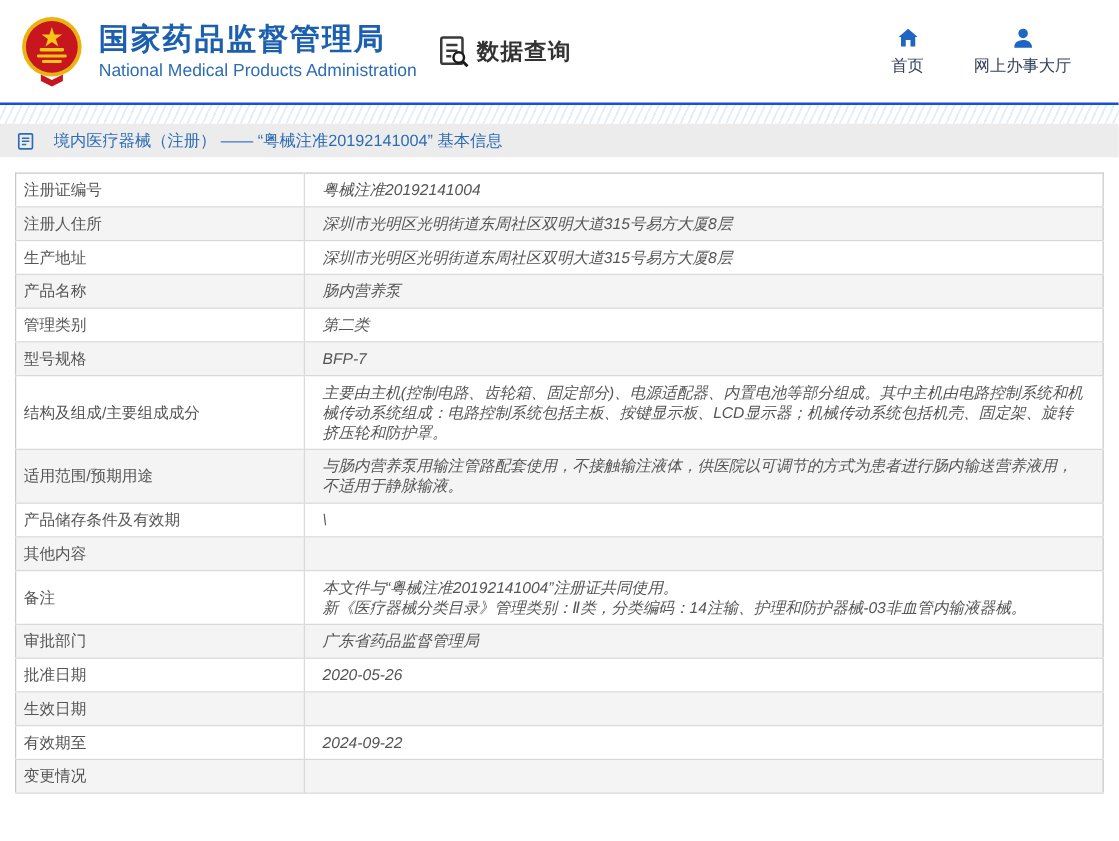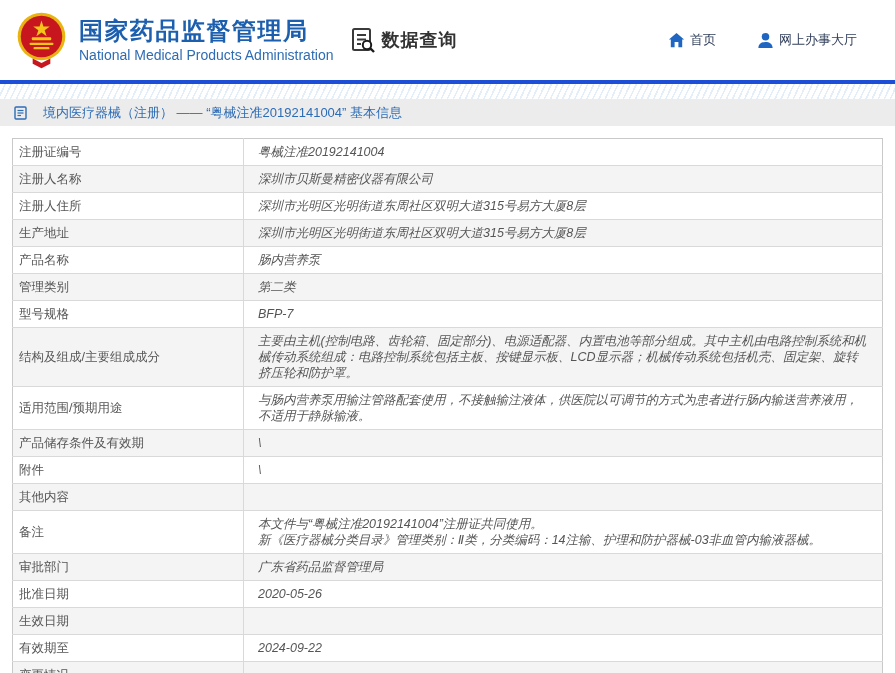--- a/index.html
+++ b/index.html
@@ -1,32 +1,32 @@
 <!DOCTYPE html>
 <html><head>
 <meta charset="utf-8">
 <style>
   * { margin:0; padding:0; box-sizing:border-box; }
   html,body { width:895px; background:#fff; font-family:"Liberation Sans","DejaVu Sans",sans-serif; }
   body { height:673px; overflow:hidden; }
 
   
-  .header { height:84px; background:#fff; border-bottom:4px solid #1d4ed8;
+  .header { height:84px; background:#fff; border-bottom:2px solid #1d4ed8;
             display:flex; align-items:center; padding:0 38px 0 13px; }
   .logo-link { display:flex; align-items:center; gap:9px; text-decoration:none; cursor:pointer; }
   .emblem { width:57px; height:60px; flex:0 0 auto; }
   .logo-text-cn { font-size:24px; font-weight:bold; color:#1c5fae; letter-spacing:1.5px; line-height:28px; }
   .logo-text-en { font-size:14px; color:#2e6cb3; margin-top:2px; }
 
   .section-query { display:flex; align-items:center; gap:5px; margin-left:17px; cursor:pointer; }
   .section-query .q-icon { width:26px; height:26px; }
   .section-query .q-label { font-size:18px; font-weight:bold; color:#333; letter-spacing:1px; }
 
   .top-nav { margin-left:auto; display:flex; gap:40px; }
-  .nav-item { display:flex; flex-direction:row; align-items:center; gap:4px; cursor:pointer; }
+  .nav-item { display:flex; flex-direction:column; align-items:center; gap:4px; cursor:pointer; }
   .nav-item .n-icon { width:19px; height:19px; }
   .nav-item .n-label { font-size:13px; color:#33415c; }
 
   
   .hatch { height:15px; background:
      repeating-linear-gradient(115deg,#ffffff 0 4px,#e3eef8 4px 5.5px); }
 
   
   .crumbbar { height:27px; background:#ececec; display:flex; align-items:center; padding:0 14px; }
   .crumb { display:flex; align-items:center; gap:16px; }
@@ -121,24 +121,20 @@
 <div class="gap"></div>
 
 <div class="tbl-wrap">
 <table class="info">
   <tbody>
         <tr>
     <td class="cell-label">注册证编号</td>
     <td class="cell-value">粤械注准20192141004</td>
   </tr>
   <tr>
-    <td class="cell-label">注册人名称</td>
-    <td class="cell-value">深圳市贝斯曼精密仪器有限公司</td>
-  </tr>
-  <tr>
     <td class="cell-label">注册人住所</td>
     <td class="cell-value">深圳市光明区光明街道东周社区双明大道315号易方大厦8层</td>
   </tr>
   <tr>
     <td class="cell-label">生产地址</td>
     <td class="cell-value">深圳市光明区光明街道东周社区双明大道315号易方大厦8层</td>
   </tr>
   <tr>
     <td class="cell-label">产品名称</td>
     <td class="cell-value">肠内营养泵</td>
@@ -154,24 +150,20 @@
   <tr>
     <td class="cell-label">结构及组成/主要组成成分</td>
     <td class="cell-value">主要由主机(控制电路、齿轮箱、固定部分)、电源适配器、内置电池等部分组成。其中主机由电路控制系统和机械传动系统组成：电路控制系统包括主板、按键显示板、LCD显示器；机械传动系统包括机壳、固定架、旋转挤压轮和防护罩。</td>
   </tr>
   <tr>
     <td class="cell-label">适用范围/预期用途</td>
     <td class="cell-value">与肠内营养泵用输注管路配套使用，不接触输注液体，供医院以可调节的方式为患者进行肠内输送营养液用，不适用于静脉输液。</td>
   </tr>
   <tr>
     <td class="cell-label">产品储存条件及有效期</td>
-    <td class="cell-value">\</td>
-  </tr>
-  <tr>
-    <td class="cell-label">附件</td>
     <td class="cell-value">\</td>
   </tr>
   <tr>
     <td class="cell-label">其他内容</td>
     <td class="cell-value"></td>
   </tr>
   <tr>
     <td class="cell-label">备注</td>
     <td class="cell-value">本文件与“粤械注准20192141004”注册证共同使用。
 新《医疗器械分类目录》管理类别：Ⅱ类，分类编码：14注输、护理和防护器械-03非血管内输液器械。</td>

